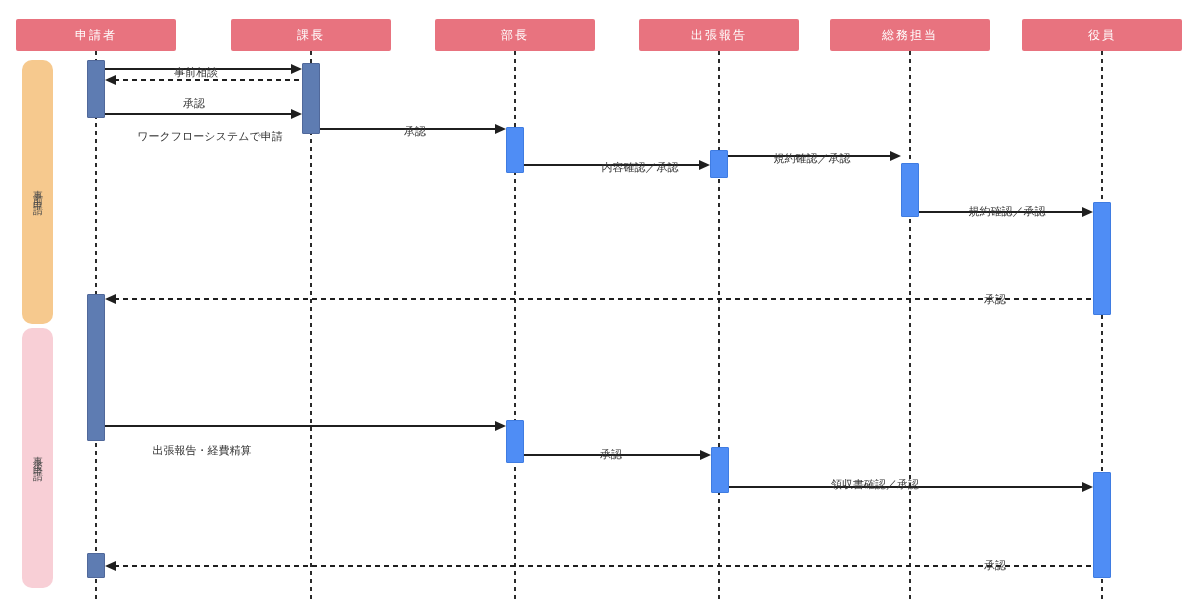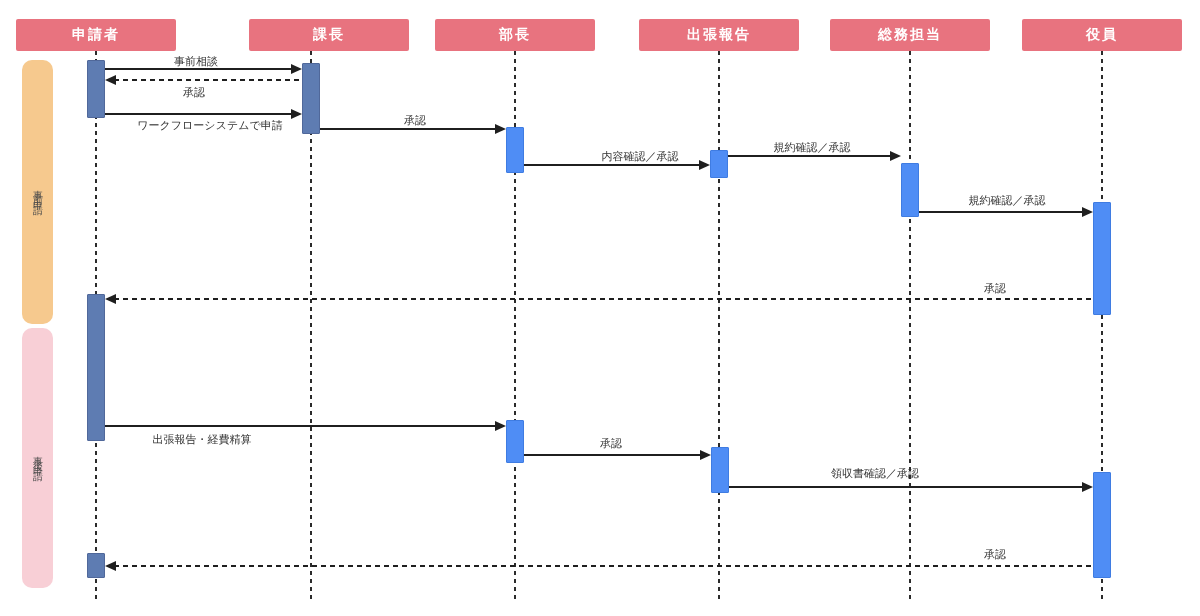--- a/index.html
+++ b/index.html
@@ -13,22 +13,22 @@
   }
   .actor-box {
     position: absolute;
     top: 19px;
     width: 160px;
     height: 32px;
     display: flex;
     align-items: center;
     justify-content: center;
     color: #ffffff;
-    font-weight: bold;
-    font-size: 14px;
+    font-weight: normal;
+    font-size: 12px;
     letter-spacing: 2px;
     border-radius: 2px;
   }
   .lifeline {
     position: absolute;
     width: 2px;
     background: repeating-linear-gradient(180deg, #2b2b2b 0 4px, transparent 4px 8px);
   }
   .activation {
     position: absolute;
@@ -55,20 +55,21 @@
   }
   .arrow-head.right { border-left: 11px solid #1f1f1f; }
   .arrow-head.left  { border-right: 11px solid #1f1f1f; }
   .msg-label {
     position: absolute;
     font-size: 11px;
     color: #333333;
     white-space: nowrap;
     transform: translateX(-50%);
     line-height: 13px;
+    margin-top: 11px;
   }
   .phase-band {
     position: absolute;
     width: 31px;
     border-radius: 10px;
   }
   .phase-label {
     position: absolute;
     inset: 0;
     display: flex;
@@ -89,21 +90,21 @@
       <div class="phase-label">事前申請</div>
     </div>
     <div class="phase-band" style="left: 22px; top: 328px; height: 260px; background: rgb(248, 207, 214);">
       <div class="phase-label">事後申請</div>
     </div>
     <div class="lifeline" style="left: 95px; top: 51px; height: 552px;"></div>
     <div class="actor-box" style="left: 16px; background: rgb(232, 115, 127); color: rgb(255, 255, 255);">
       <div>申請者</div>
     </div>
     <div class="lifeline" style="left: 310px; top: 51px; height: 552px;"></div>
-    <div class="actor-box" style="left: 249px; background: rgb(232, 115, 127); color: rgb(255, 255, 255);">
+    <div class="actor-box" style="left: 231px; background: rgb(232, 115, 127); color: rgb(255, 255, 255);">
       <div>課長</div>
     </div>
     <div class="lifeline" style="left: 514px; top: 51px; height: 552px;"></div>
     <div class="actor-box" style="left: 435px; background: rgb(232, 115, 127); color: rgb(255, 255, 255); justify-content: center;">
       <div>部長</div>
     </div>
     <div class="lifeline" style="left: 718px; top: 51px; height: 552px;"></div>
     <div class="actor-box" style="left: 639px; background: rgb(232, 115, 127); color: rgb(255, 255, 255);">
       <div>出張報告</div>
     </div>

